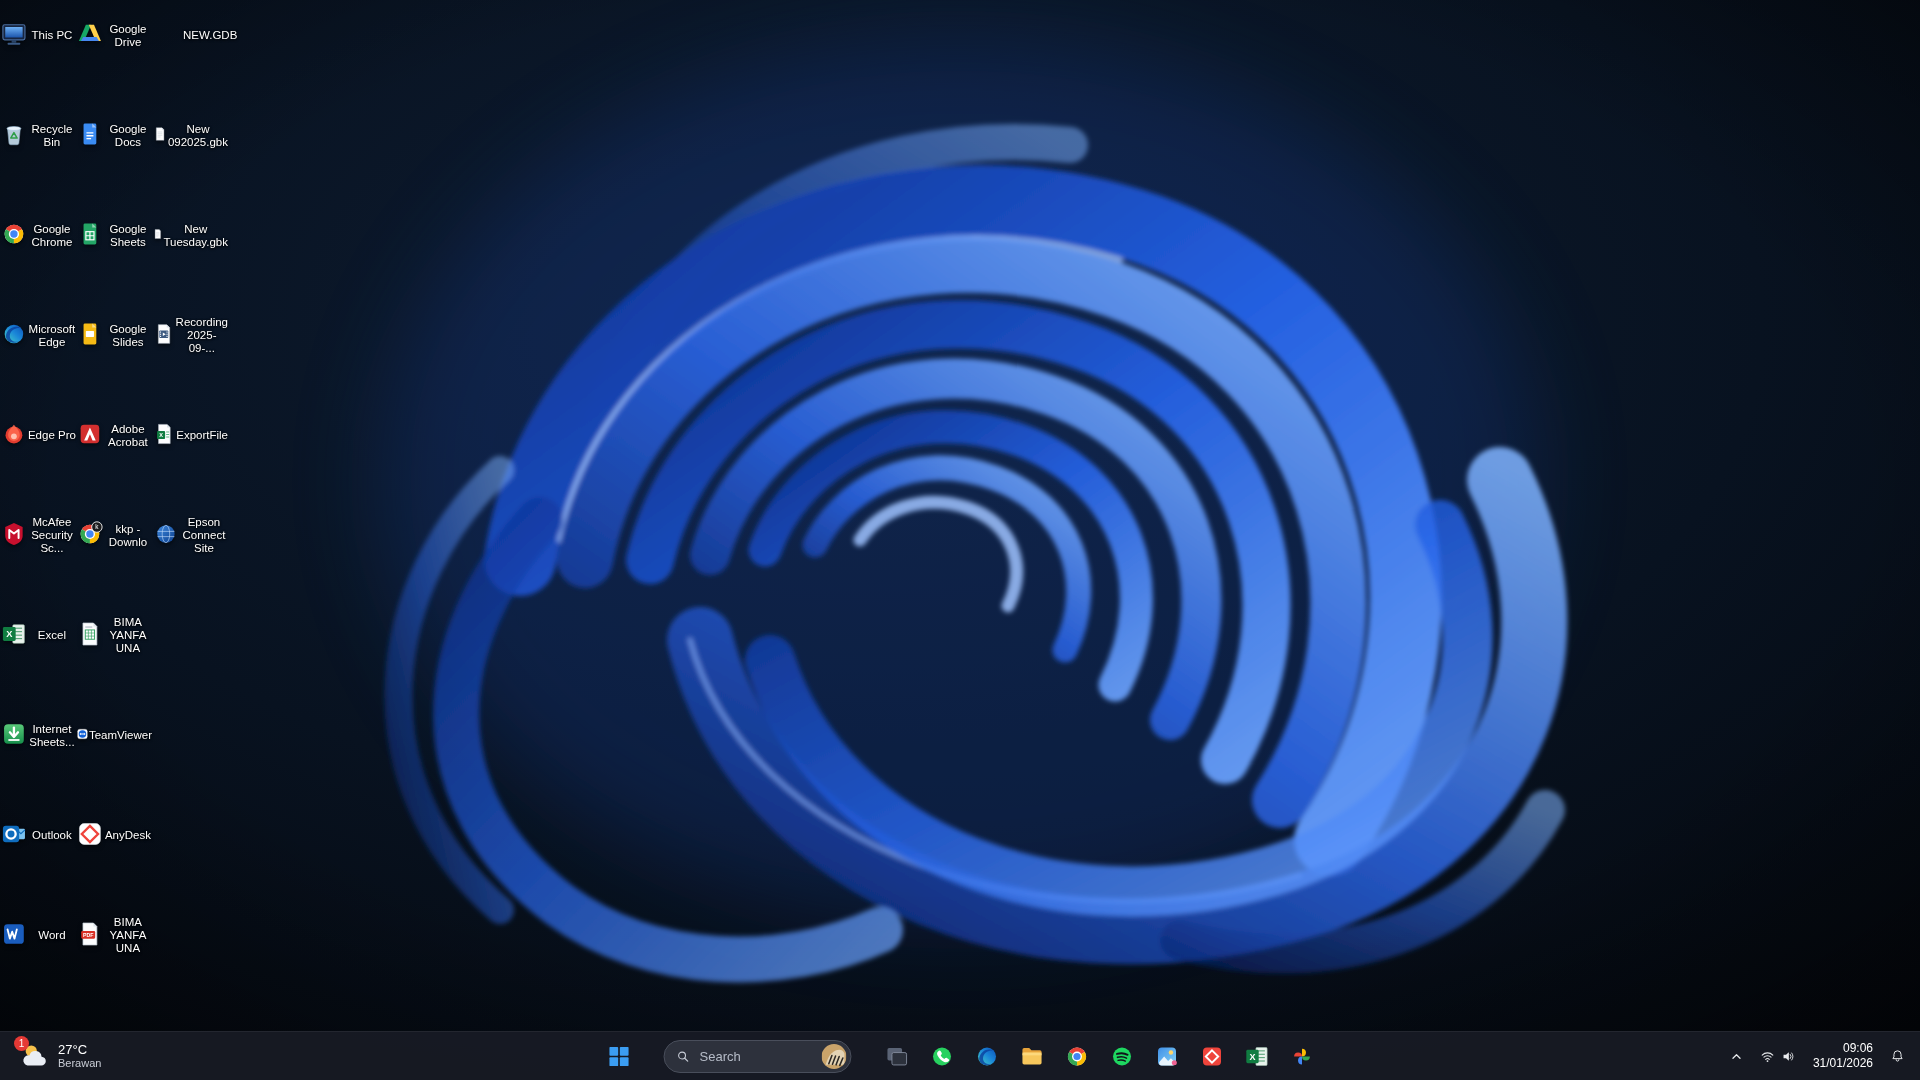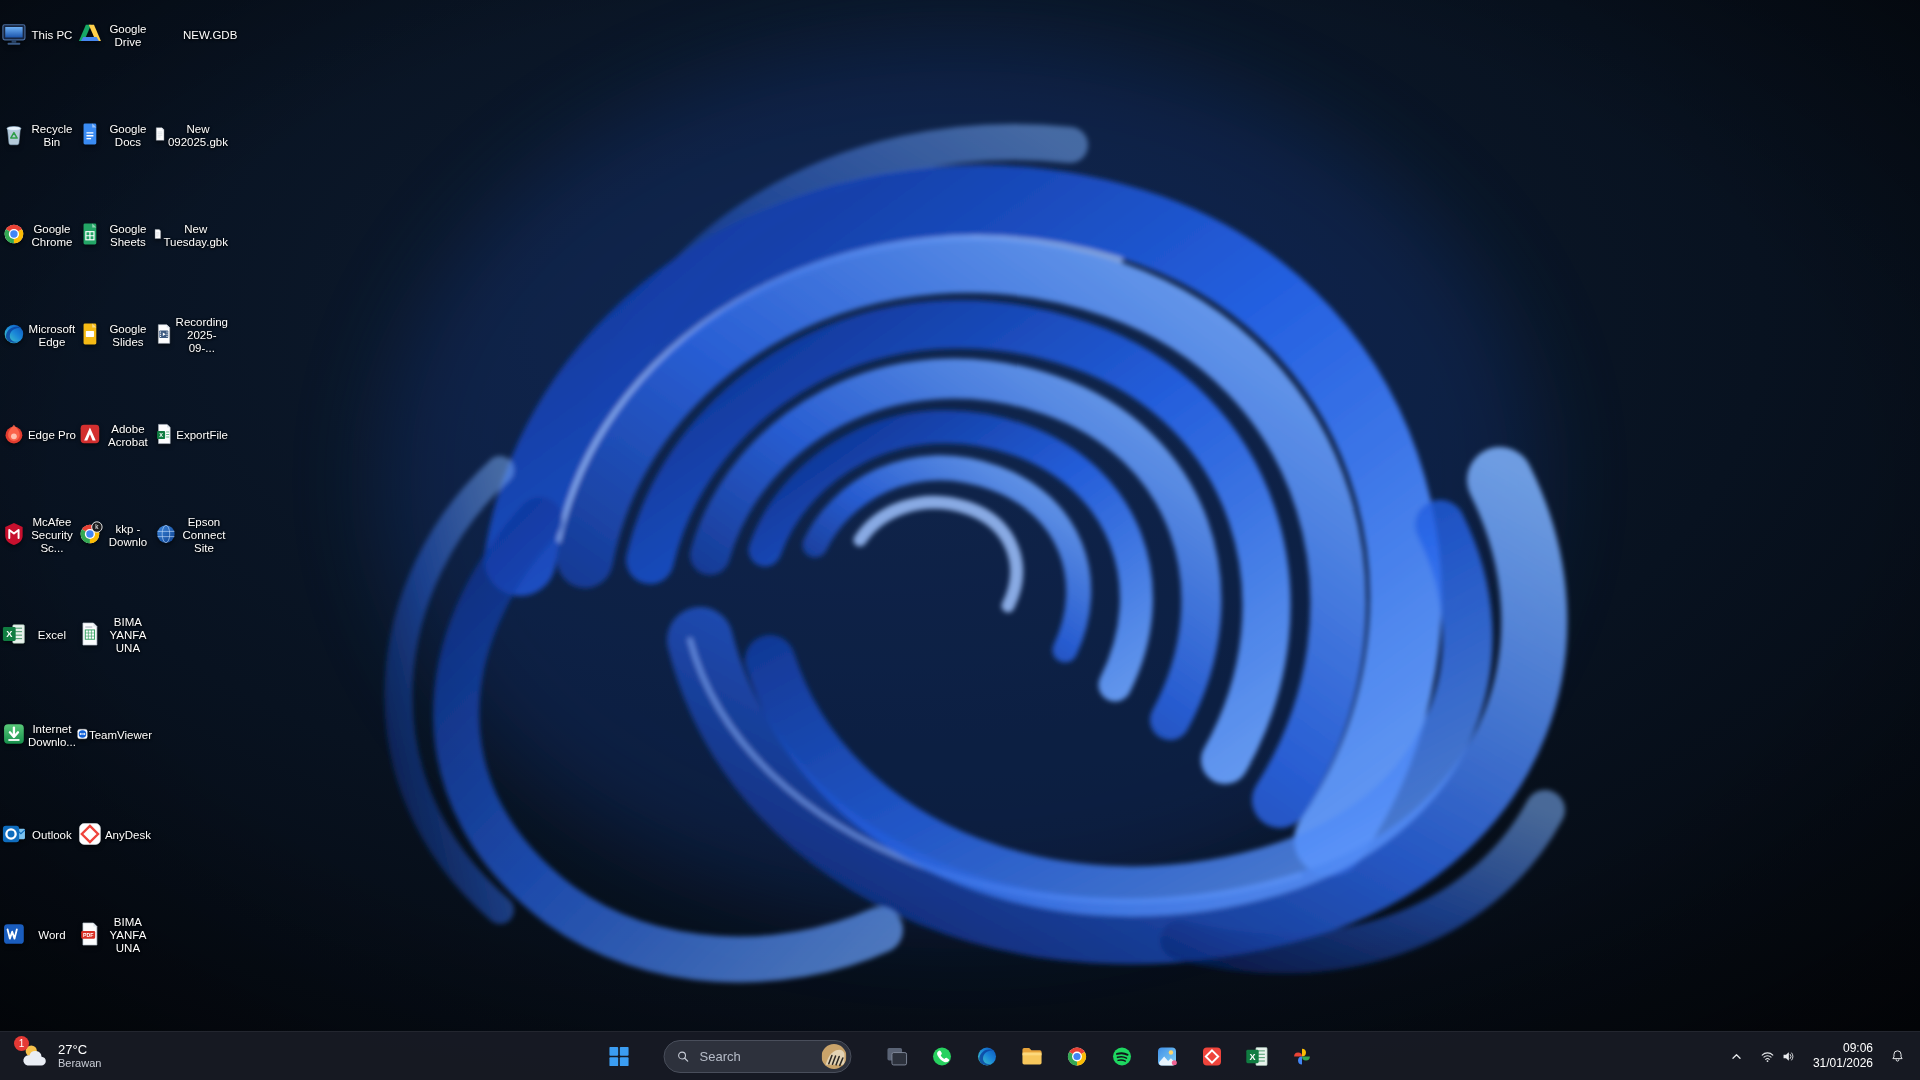--- a/index.html
+++ b/index.html
@@ -442,21 +442,21 @@
     <div class="dicon" style="left: 0px; top: 610px;">
       <svg class="dicon-glyph">
         <use href="#i-excel"></use>
       </svg>
       <div class="dicon-label">Excel</div>
     </div>
     <div class="dicon" style="left: 0px; top: 710px;">
       <svg class="dicon-glyph">
         <use href="#i-idm"></use>
       </svg>
-      <div class="dicon-label">Internet Downlo...</div>
+      <div class="dicon-label">Internet Sheets...</div>
     </div>
     <div class="dicon" style="left: 0px; top: 810px;">
       <svg class="dicon-glyph">
         <use href="#i-outlook"></use>
       </svg>
       <div class="dicon-label">Outlook</div>
     </div>
     <div class="dicon" style="left: 0px; top: 910px;">
       <svg class="dicon-glyph">
         <use href="#i-word"></use>

